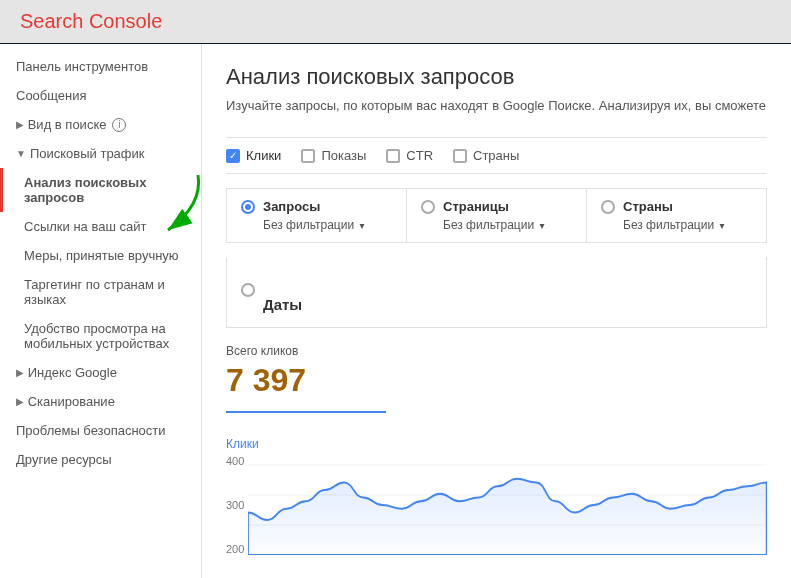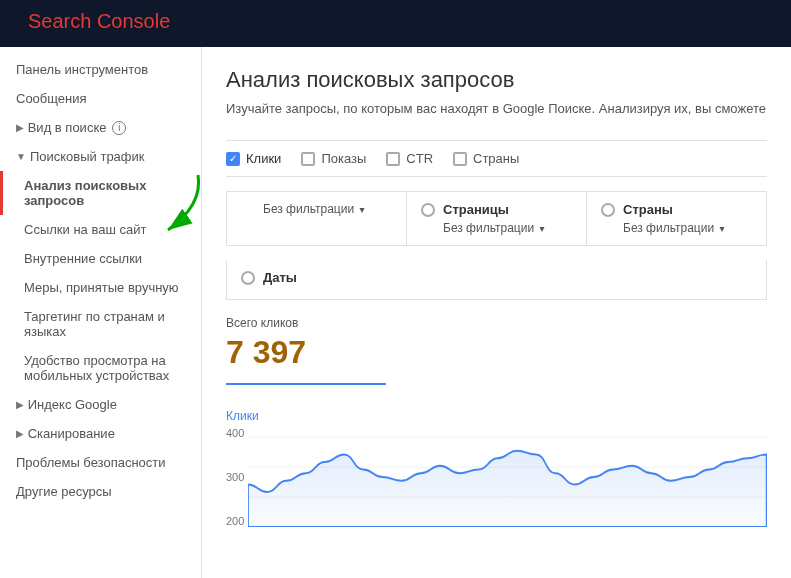--- a/index.html
+++ b/index.html
@@ -10,23 +10,23 @@
       background: #fff;
       width: 791px;
       height: 578px;
       overflow: hidden;
       display: flex;
       flex-direction: column;
     }
 
     
     .header {
-      padding: 10px 28px;
-      border-bottom: 4px solid #0f172a;
-      background: #0f172a;
+      padding: 10px 20px;
+      border-bottom: 1px solid #0f172a;
+      background: #e5e5e5;
     }
     .header-title {
       color: #e53935;
       font-size: 20px;
       font-weight: normal;
     }
 
     
     .layout {
       display: flex;
@@ -215,23 +215,24 @@
       border-top: none;
       cursor: pointer;
     }
     .dates-row {
       display: flex;
       align-items: center;
       gap: 8px;
       margin-bottom: 4px;
     }
     .dates-label {
-      font-size: 13px;
+      font-size: 15px;
       font-weight: bold;
       color: #333;
+      margin-top: 29px;
     }
     .dates-sub {
       font-size: 12px;
       color: #555;
       margin-left: 22px;
     }
 
     
     .stats-section {
       margin-bottom: 14px;
@@ -322,23 +323,20 @@
         <path d="M50 5 Q55 35 20 60" stroke="#00aa00" stroke-width="3" fill="none" marker-end="url(#arrowhead)"></path>
       </svg>
     </div>
     <div class="sidebar-item sub active">
       <span>Анализ поисковых запросов</span>
     </div>
     <div class="sidebar-item sub">
       <span>Ссылки на ваш сайт</span>
     </div>
     <div class="sidebar-item sub">
-      <span>Внутренние ссылки</span>
-    </div>
-    <div class="sidebar-item sub">
       <span>Меры, принятые вручную</span>
     </div>
     <div class="sidebar-item sub">
       <span>Таргетинг по странам и языках</span>
     </div>
     <div class="sidebar-item sub">
       <span>Удобство просмотра на мобильных устройствах</span>
     </div>
     <div class="sidebar-item section-header">
       <span class="expand-arrow">▶</span>
@@ -374,20 +372,24 @@
         <span>CTR</span>
       </div>
       <div class="filter-item">
         <span class="checkbox"></span>
         <span>Страны</span>
       </div>
     </div>
 
     <div class="radio-group">
       <div class="radio-section">
+        <div class="radio-row">
+          <span class="radio-btn selected"></span>
+          <span class="radio-label">Запросы</span>
+        </div>
         <div class="filter-sub">
           <span>Без фильтрации</span>
           <span class="dropdown-arrow">▾</span>
         </div>
       </div>
       <div class="radio-section">
         <div class="radio-row">
           <span class="radio-btn"></span>
           <span class="radio-label">Страницы</span>
         </div>

